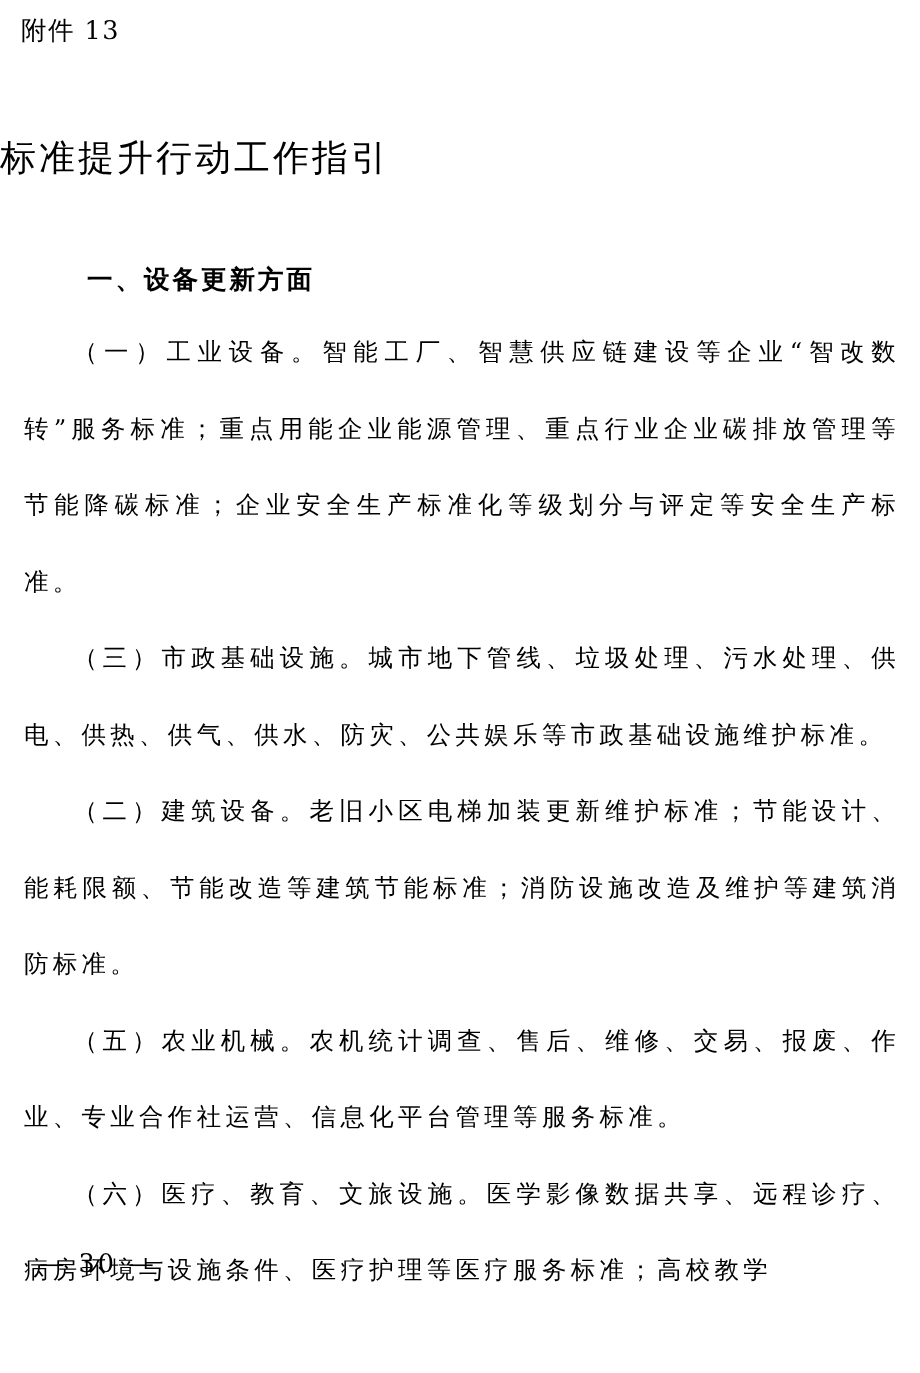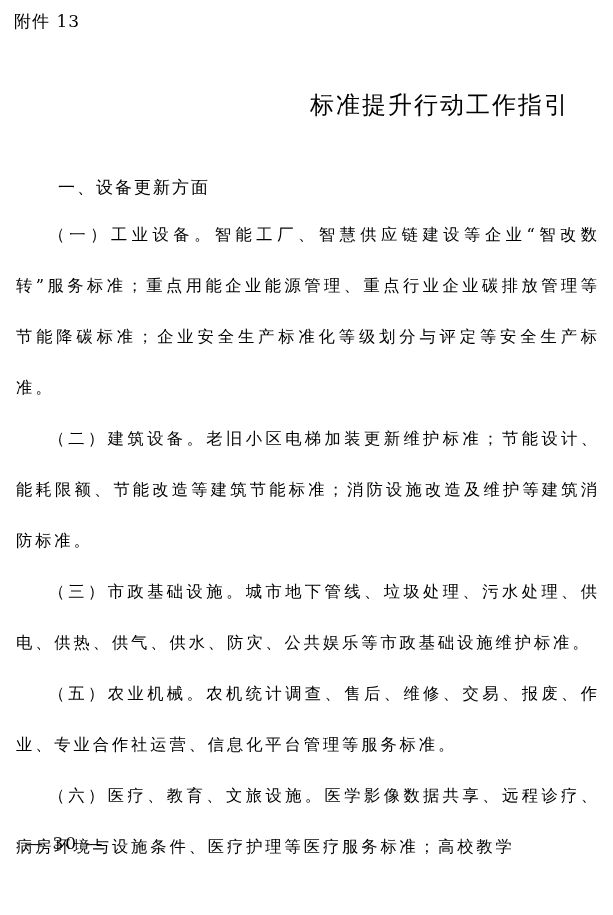--- a/index.html
+++ b/index.html
@@ -7,27 +7,27 @@
     width: 613px; height: 915px; position: relative; overflow: hidden;
     font-family: "DejaVu Serif", "Liberation Serif", serif;
     color: #000000;
   }
   .annex {
     position: absolute; left: 14px; top: 10px;
     font-size: 17px; line-height: 22px; letter-spacing: 1px; text-align: right;
   }
   .title {
     position: absolute; left: 0; top: 88px; width: 570px;
-    text-align: right; font-size: 24px; line-height: 34px; letter-spacing: 2px;
+    text-align: left; font-size: 24px; line-height: 34px; letter-spacing: 2px;
   }
   .content {
     position: absolute; left: 16px; top: 174px; width: 584px;
   }
   .section-heading {
-    font-size: 17px; font-weight: normal; line-height: 26px;
+    font-size: 17px; font-weight: bold; line-height: 26px;
     padding-left: 42px; letter-spacing: 2px; margin-bottom: 9px;
   }
   .para {
     font-size: 16.3px; line-height: 51px; margin: 0;
     text-indent: 2em; text-align: justify; text-align-last: left;
     letter-spacing: 2.9px; word-break: break-all;
   }
   .page-number {
     position: absolute; left: 26px; top: 832px;
     font-size: 17px; line-height: 22px; letter-spacing: 2px;
@@ -36,19 +36,19 @@
 </head>
 <body>
 
 <div class="annex">附件 13</div>
 
 <div class="title">标准提升行动工作指引</div>
 
 <div class="content">
   <div class="section-heading">一、设备更新方面</div>
   <p class="para">（一）工业设备。智能工厂、智慧供应链建设等企业“智改数转”服务标准；重点用能企业能源管理、重点行业企业碳排放管理等节能降碳标准；企业安全生产标准化等级划分与评定等安全生产标准。</p>
+  <p class="para">（三）市政基础设施。城市地下管线、垃圾处理、污水处理、供电、供热、供气、供水、防灾、公共娱乐等市政基础设施维护标准。</p>
   <p class="para">（二）建筑设备。老旧小区电梯加装更新维护标准；节能设计、能耗限额、节能改造等建筑节能标准；消防设施改造及维护等建筑消防标准。</p>
-  <p class="para">（三）市政基础设施。城市地下管线、垃圾处理、污水处理、供电、供热、供气、供水、防灾、公共娱乐等市政基础设施维护标准。</p>
   <p class="para">（五）农业机械。农机统计调查、售后、维修、交易、报废、作业、专业合作社运营、信息化平台管理等服务标准。</p>
   <p class="para">（六）医疗、教育、文旅设施。医学影像数据共享、远程诊疗、病房环境与设施条件、医疗护理等医疗服务标准；高校教学</p>
 </div>
 
 <div class="page-number">— 30 —</div>
 
 </body></html>

